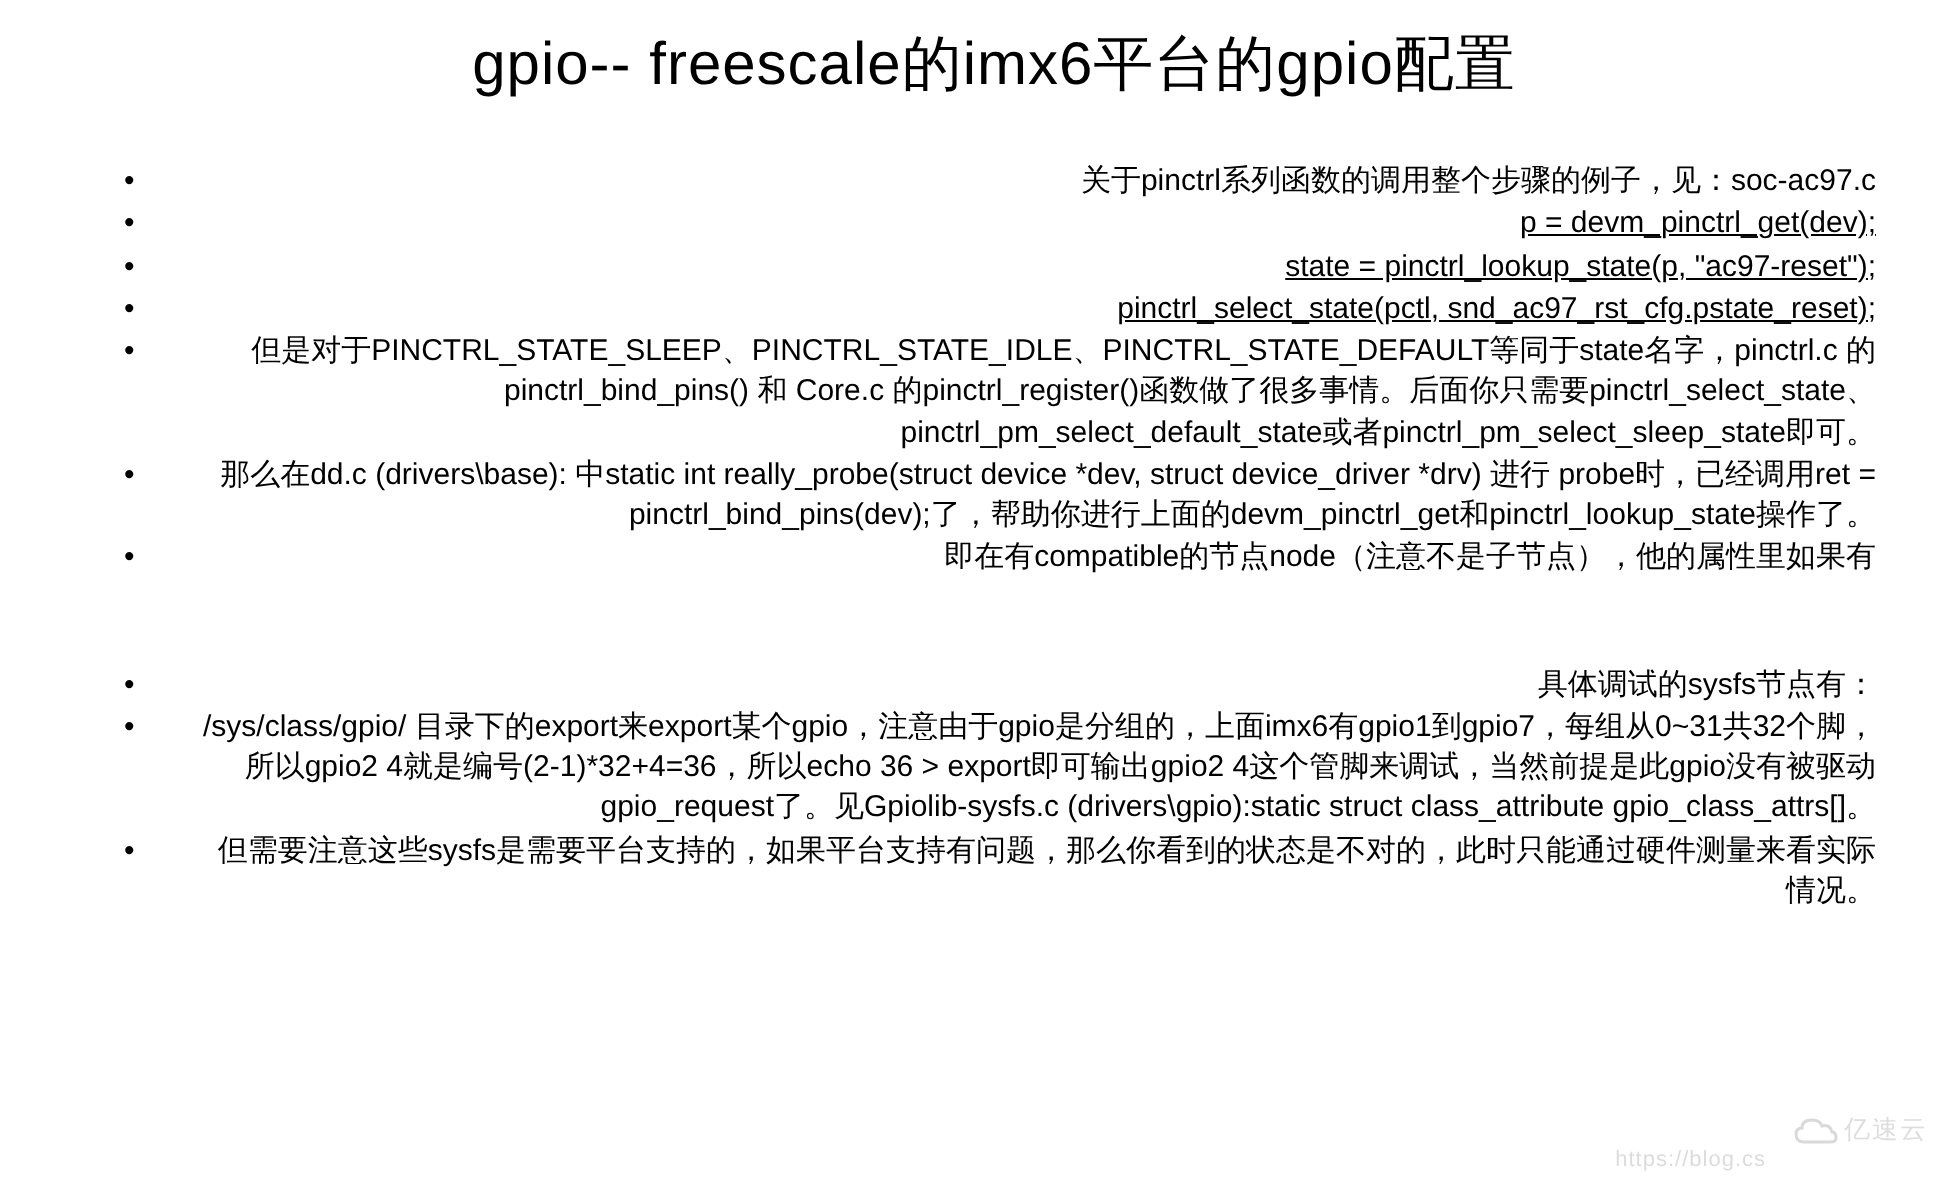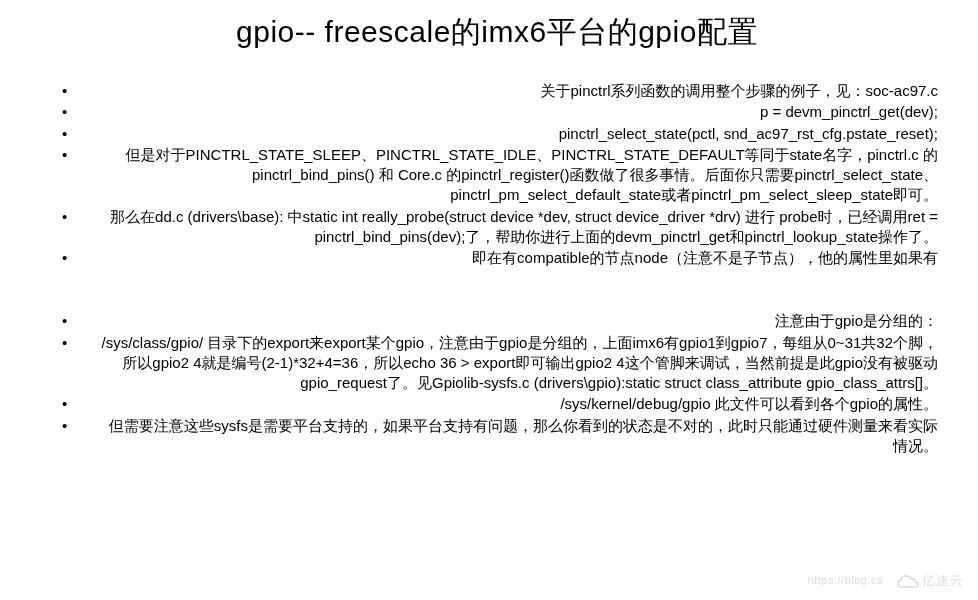--- a/index.html
+++ b/index.html
@@ -42,36 +42,37 @@
     ul.bullets > li::before {
       content: "•";
       position: absolute;
       left: 6px;
       top: 0;
       font-size: 15px;
       color: #000;
     }
     .indent {
       padding-left: 58px;
+      text-decoration: underline;
     }
     .spacer {
       height: 42px;
     }
     .watermark-text {
       position: absolute;
       right: 95px;
       bottom: 14px;
       font-size: 11px;
       color: #dcdcdc;
       letter-spacing: 0.5px;
     }
     .watermark-logo {
       position: absolute;
       right: 12px;
-      bottom: 4px;
+      bottom: 20px;
       width: 70px;
       height: 28px;
       opacity: 0.6;
     }
     .watermark-logo .cloud {
       position: absolute;
       left: 0;
       top: 6px;
       width: 24px;
       height: 16px;
@@ -93,32 +94,32 @@
   </style>
 </head>
 <body>
 
 <div class="slide">
   <h1 class="title">gpio-- freescale的imx6平台的gpio配置</h1>
 
   <ul class="bullets">
     <li><span>关于pinctrl系列函数的调用整个步骤的例子，见：soc-ac97.c</span></li>
     <li><span class="indent">p = devm_pinctrl_get(dev);</span></li>
+    <li><span class="indent">state = pinctrl_lookup_state(p, "ac97-reset");</span></li>
     <li><span class="indent">pinctrl_select_state(pctl, snd_ac97_rst_cfg.pstate_reset);</span></li>
     <li><span>但是对于PINCTRL_STATE_SLEEP、PINCTRL_STATE_IDLE、PINCTRL_STATE_DEFAULT等同于state名字，pinctrl.c 的pinctrl_bind_pins() 和 Core.c 的pinctrl_register()函数做了很多事情。后面你只需要pinctrl_select_state、pinctrl_pm_select_default_state或者pinctrl_pm_select_sleep_state即可。</span></li>
     <li><span>那么在dd.c (drivers\base):           中static int really_probe(struct device *dev, struct device_driver *drv) 进行 probe时，已经调用ret = pinctrl_bind_pins(dev);了，帮助你进行上面的devm_pinctrl_get和pinctrl_lookup_state操作了。</span></li>
     <li><span>即在有compatible的节点node（注意不是子节点），他的属性里如果有</span></li>
   </ul>
 
   <div class="spacer"></div>
 
   <ul class="bullets">
-    <li><span>注意由于gpio是分组的：</span></li>
+    <li><span>具体调试的sysfs节点有：</span></li>
     <li><span>/sys/class/gpio/ 目录下的export来export某个gpio，注意由于gpio是分组的，上面imx6有gpio1到gpio7，每组从0~31共32个脚，所以gpio2 4就是编号(2-1)*32+4=36，所以echo 36 &gt; export即可输出gpio2 4这个管脚来调试，当然前提是此gpio没有被驱动gpio_request了。见Gpiolib-sysfs.c (drivers\gpio):static struct class_attribute gpio_class_attrs[]。</span></li>
-    <li><span>/sys/kernel/debug/gpio 此文件可以看到各个gpio的属性。</span></li>
     <li><span>但需要注意这些sysfs是需要平台支持的，如果平台支持有问题，那么你看到的状态是不对的，此时只能通过硬件测量来看实际情况。</span></li>
   </ul>
 </div>
 
 <div class="watermark-text">https://blog.cs</div>
 
 <div class="watermark-logo">
   <svg class="cloud" viewBox="0 0 24 16">
     <path class="cloud-shape" d="M6 13 Q2 13 2 9 Q2 6 5 6 Q5 2 10 2 Q14 2 15 5 Q19 4 20 8 Q22 8 22 11 Q22 13 19 13 Z"></path>
   </svg>

